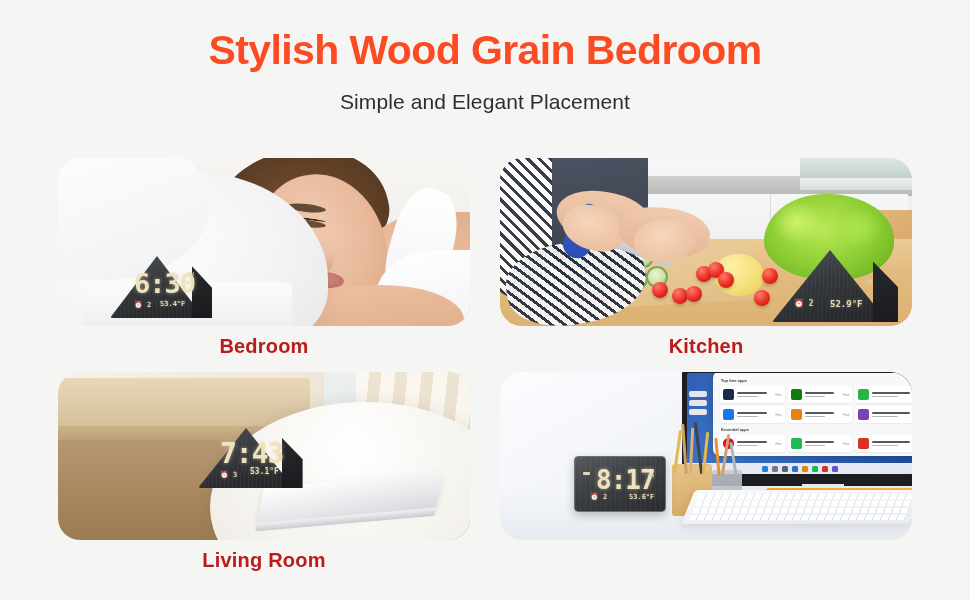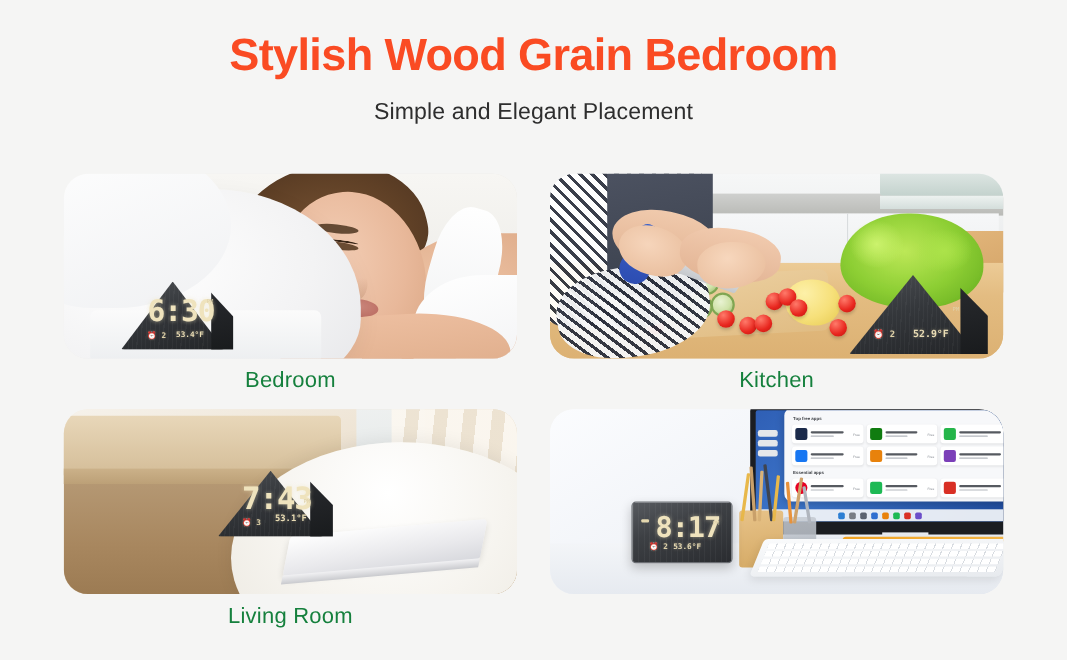--- a/index.html
+++ b/index.html
@@ -68,22 +68,23 @@
     height: 168px;
     border-radius: 22px;
     overflow: hidden;
     background: #e9eaec;
   }
 
   .caption {
     margin-top: 9px;
     text-align: center;
     font-size: 20px;
-    color: #15803d;
+    color: #b91c1c;
     letter-spacing: 0.2px;
+    font-weight: bold;
   }
 
   
   .bedroom { background: linear-gradient(150deg,#f3f3f2 0%,#eceae6 45%,#e6e2dc 100%); }
   .bd-wall {
     position:absolute; left:0; top:0; width:100%; height:52%;
     background: linear-gradient(180deg,#f7f6f3 0%,#efeeea 100%);
   }
   .bd-pillow {
     position:absolute; left:-30px; top:14px; width:300px; height:190px;
@@ -536,21 +537,21 @@
   #clock-kitchen .led-ampm { left:94px; top:30px; font-size:5px; }
 
   #clock-living { left:140px; top:56px; width:96px; height:60px; }
   #clock-living .led-time { left:22px; top:12px; font-size:28px; }
   #clock-living .led-temp { left:52px; top:40px; font-size:8px; }
   #clock-living .led-small { left:22px; top:44px; font-size:7px; }
   #clock-living .led-ampm { left:78px; top:26px; font-size:5px; }
 
   #clock-office { left:74px; top:84px; width:92px; height:56px; }
   #clock-office .led-time { left:22px; top:11px; font-size:26px; }
-  #clock-office .led-temp { left:38px; top:38px; font-size:7px;text-align:center; }
+  #clock-office .led-temp { left:55px; top:38px; font-size:7px;text-align:center; }
   #clock-office .led-small { left:16px; top:38px; font-size:7px; }
   #clock-office .led-ampm { left:74px; top:18px; font-size:5px; }
   #clock-office .led-dot {
     position:absolute; left:9px; top:16px; width:7px; height:3px;
     background:#e4d7af; border-radius:1px;
   }
 </style>
 </head>
 <body>
 

